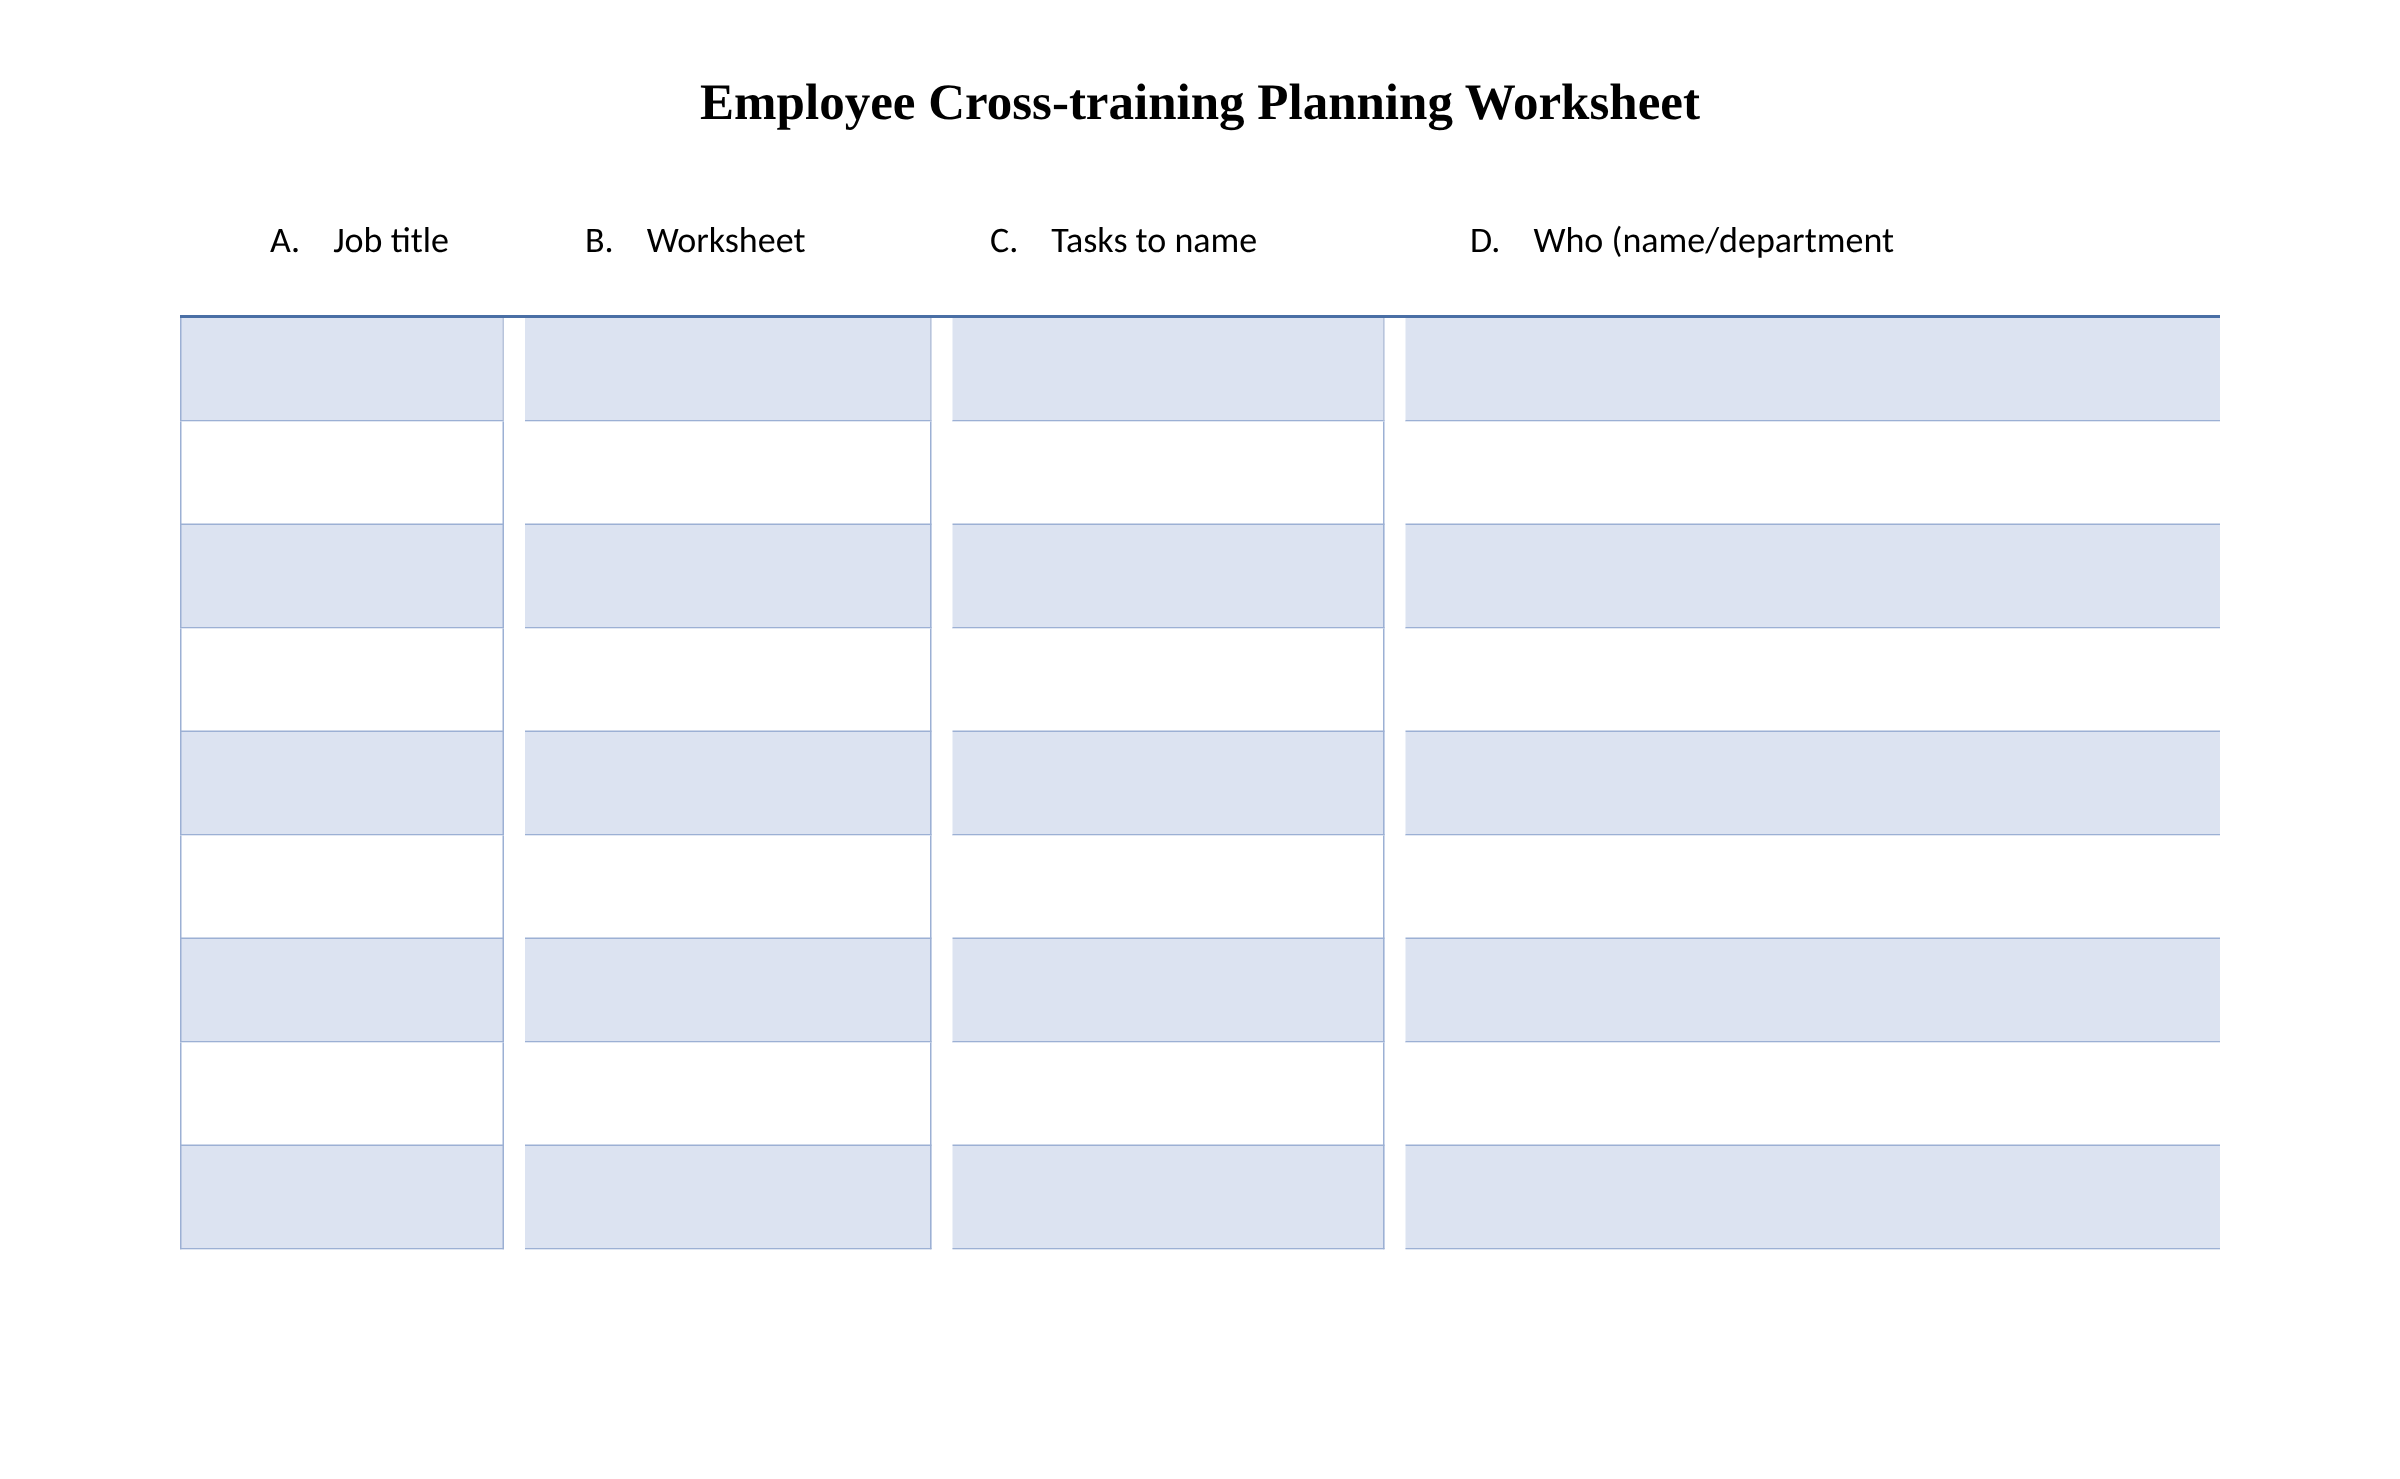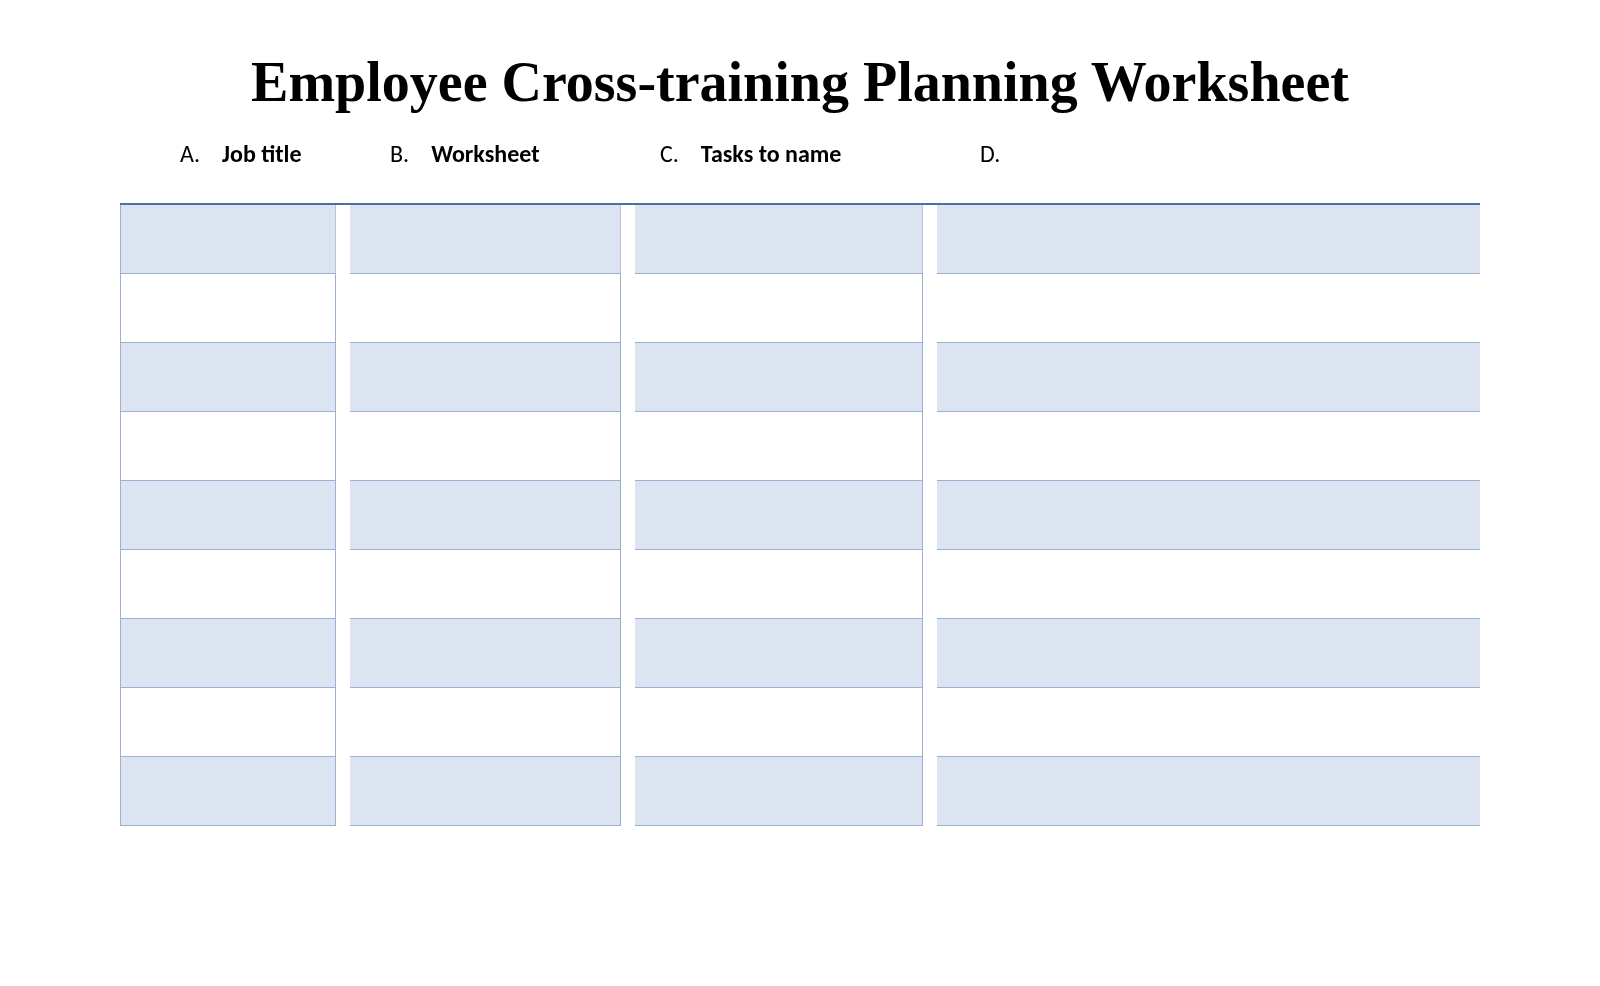--- a/index.html
+++ b/index.html
@@ -6,24 +6,24 @@
       margin: 0;
       padding: 0;
       box-sizing: border-box;
     }
     body {
       font-family: 'Times New Roman', Times, serif;
       background: white;
       padding: 50px 120px 0 120px;
     }
     .title {
-      font-size: 56px;
+      font-size: 34px;
       font-weight: bold;
       text-align: center;
-      margin-bottom: 25px;
+      margin-bottom: 58px;
     }
     .column-headers {
       display: flex;
       font-family: Calibri, Arial, sans-serif;
       font-size: 24px;
       margin-bottom: 35px;
       padding-left: 60px;
     }
     .column-header {
       display: flex;
@@ -39,21 +39,21 @@
       width: 320px;
     }
     .col-d {
       width: 380px;
     }
     .header-letter {
       font-weight: normal;
       margin-right: 22px;
     }
     .header-text {
-      font-weight: bold;
+      font-weight: normal;
     }
     .table-container {
       border-top: 2px solid #4a6fa5;
     }
     .table-row {
       display: flex;
       height: 69px;
     }
     .table-row.shaded .cell {
       background: #dce3f1;
@@ -102,20 +102,21 @@
   <div class="column-header col-b">
     <span class="header-letter">B.</span>
     <span class="header-text">Worksheet</span>
   </div>
   <div class="column-header col-c">
     <span class="header-letter">C.</span>
     <span class="header-text">Tasks to name</span>
   </div>
   <div class="column-header col-d">
     <span class="header-letter">D.</span>
+    <span class="header-text">Who (name/department</span>
   </div>
 </div>
 
 <div class="table-container">
   <div class="table-row shaded">
     <div class="cell cell-a gap-right"></div>
     <div class="cell cell-b gap-right"></div>
     <div class="cell cell-c gap-right-wide"></div>
     <div class="cell cell-d"></div>
   </div>

